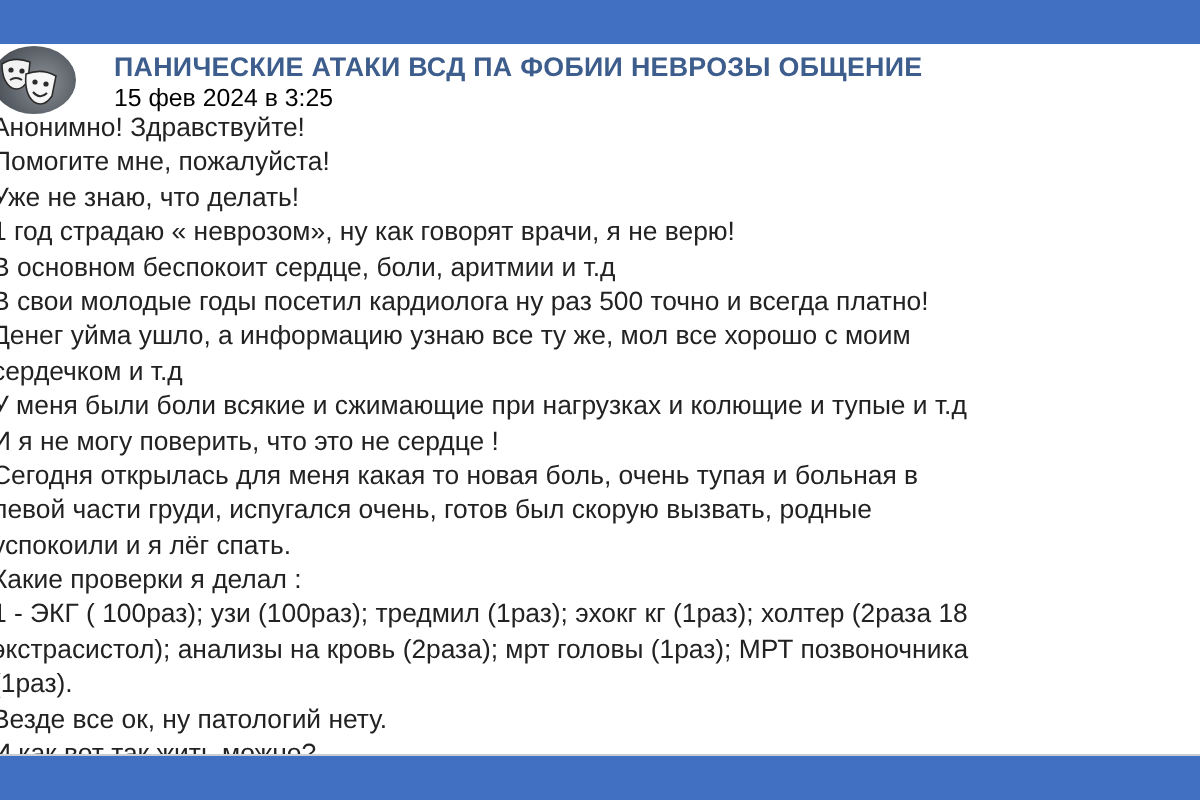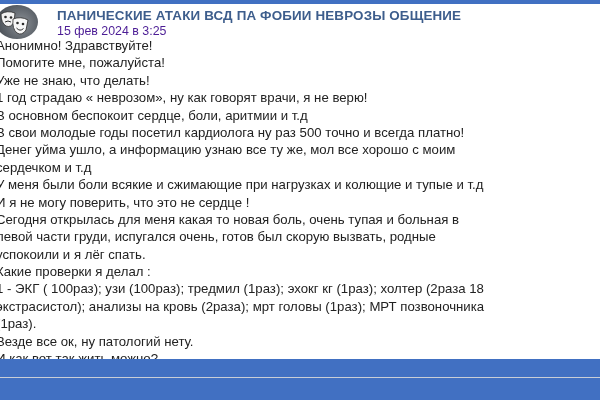--- a/index.html
+++ b/index.html
@@ -3,34 +3,34 @@
 <meta charset="utf-8">
 <style>
   html, body { margin:0; padding:0; }
   body {
     width:600px; height:400px; overflow:hidden; position:relative;
     background:#4170c2;
     font-family:"Liberation Sans", "DejaVu Sans", sans-serif;
   }
   .band-top { position:absolute; left:0; top:0; width:600px; height:22px; background:#4170c2; border-bottom:1px solid #3a64ae; }
   .band-bottom { position:absolute; left:0; top:377px; width:600px; height:23px; background:#4170c2; border-top:1px solid #c9ced6; }
-  .card { position:absolute; left:0; top:4px; width:600px; height:355px; background:#ffffff; overflow:hidden; }
+  .card { position:absolute; left:0; top:22px; width:600px; height:355px; background:#ffffff; overflow:hidden; }
   .avatar {
     position:absolute; left:-4px; top:1px; width:42px; height:34px; border-radius:50%;
     background:radial-gradient(circle at 60% 55%, #8d9298 0%, #5b6168 55%, #3a3f45 100%);
     overflow:hidden;
   }
   .avatar svg { position:absolute; left:0; top:0; }
   .group-name {
     position:absolute; left:57px; top:4px;
     font-weight:bold; font-size:13.4px; color:#3d5d8c; letter-spacing:0.15px; white-space:nowrap;
   }
   .post-date {
     position:absolute; left:57px; top:20px;
-    font-size:12.4px; color:#4c1d95; white-space:nowrap;
+    font-size:12.4px; color:#000000; white-space:nowrap;
   }
   .post-body {
     position:absolute; left:-4px; top:33px; width:612px;
     font-size:13.2px; line-height:17.4px; color:#222222;
   }
   .line { white-space:nowrap; height:17.4px; }
 </style>
 </head>
 <body>
 

